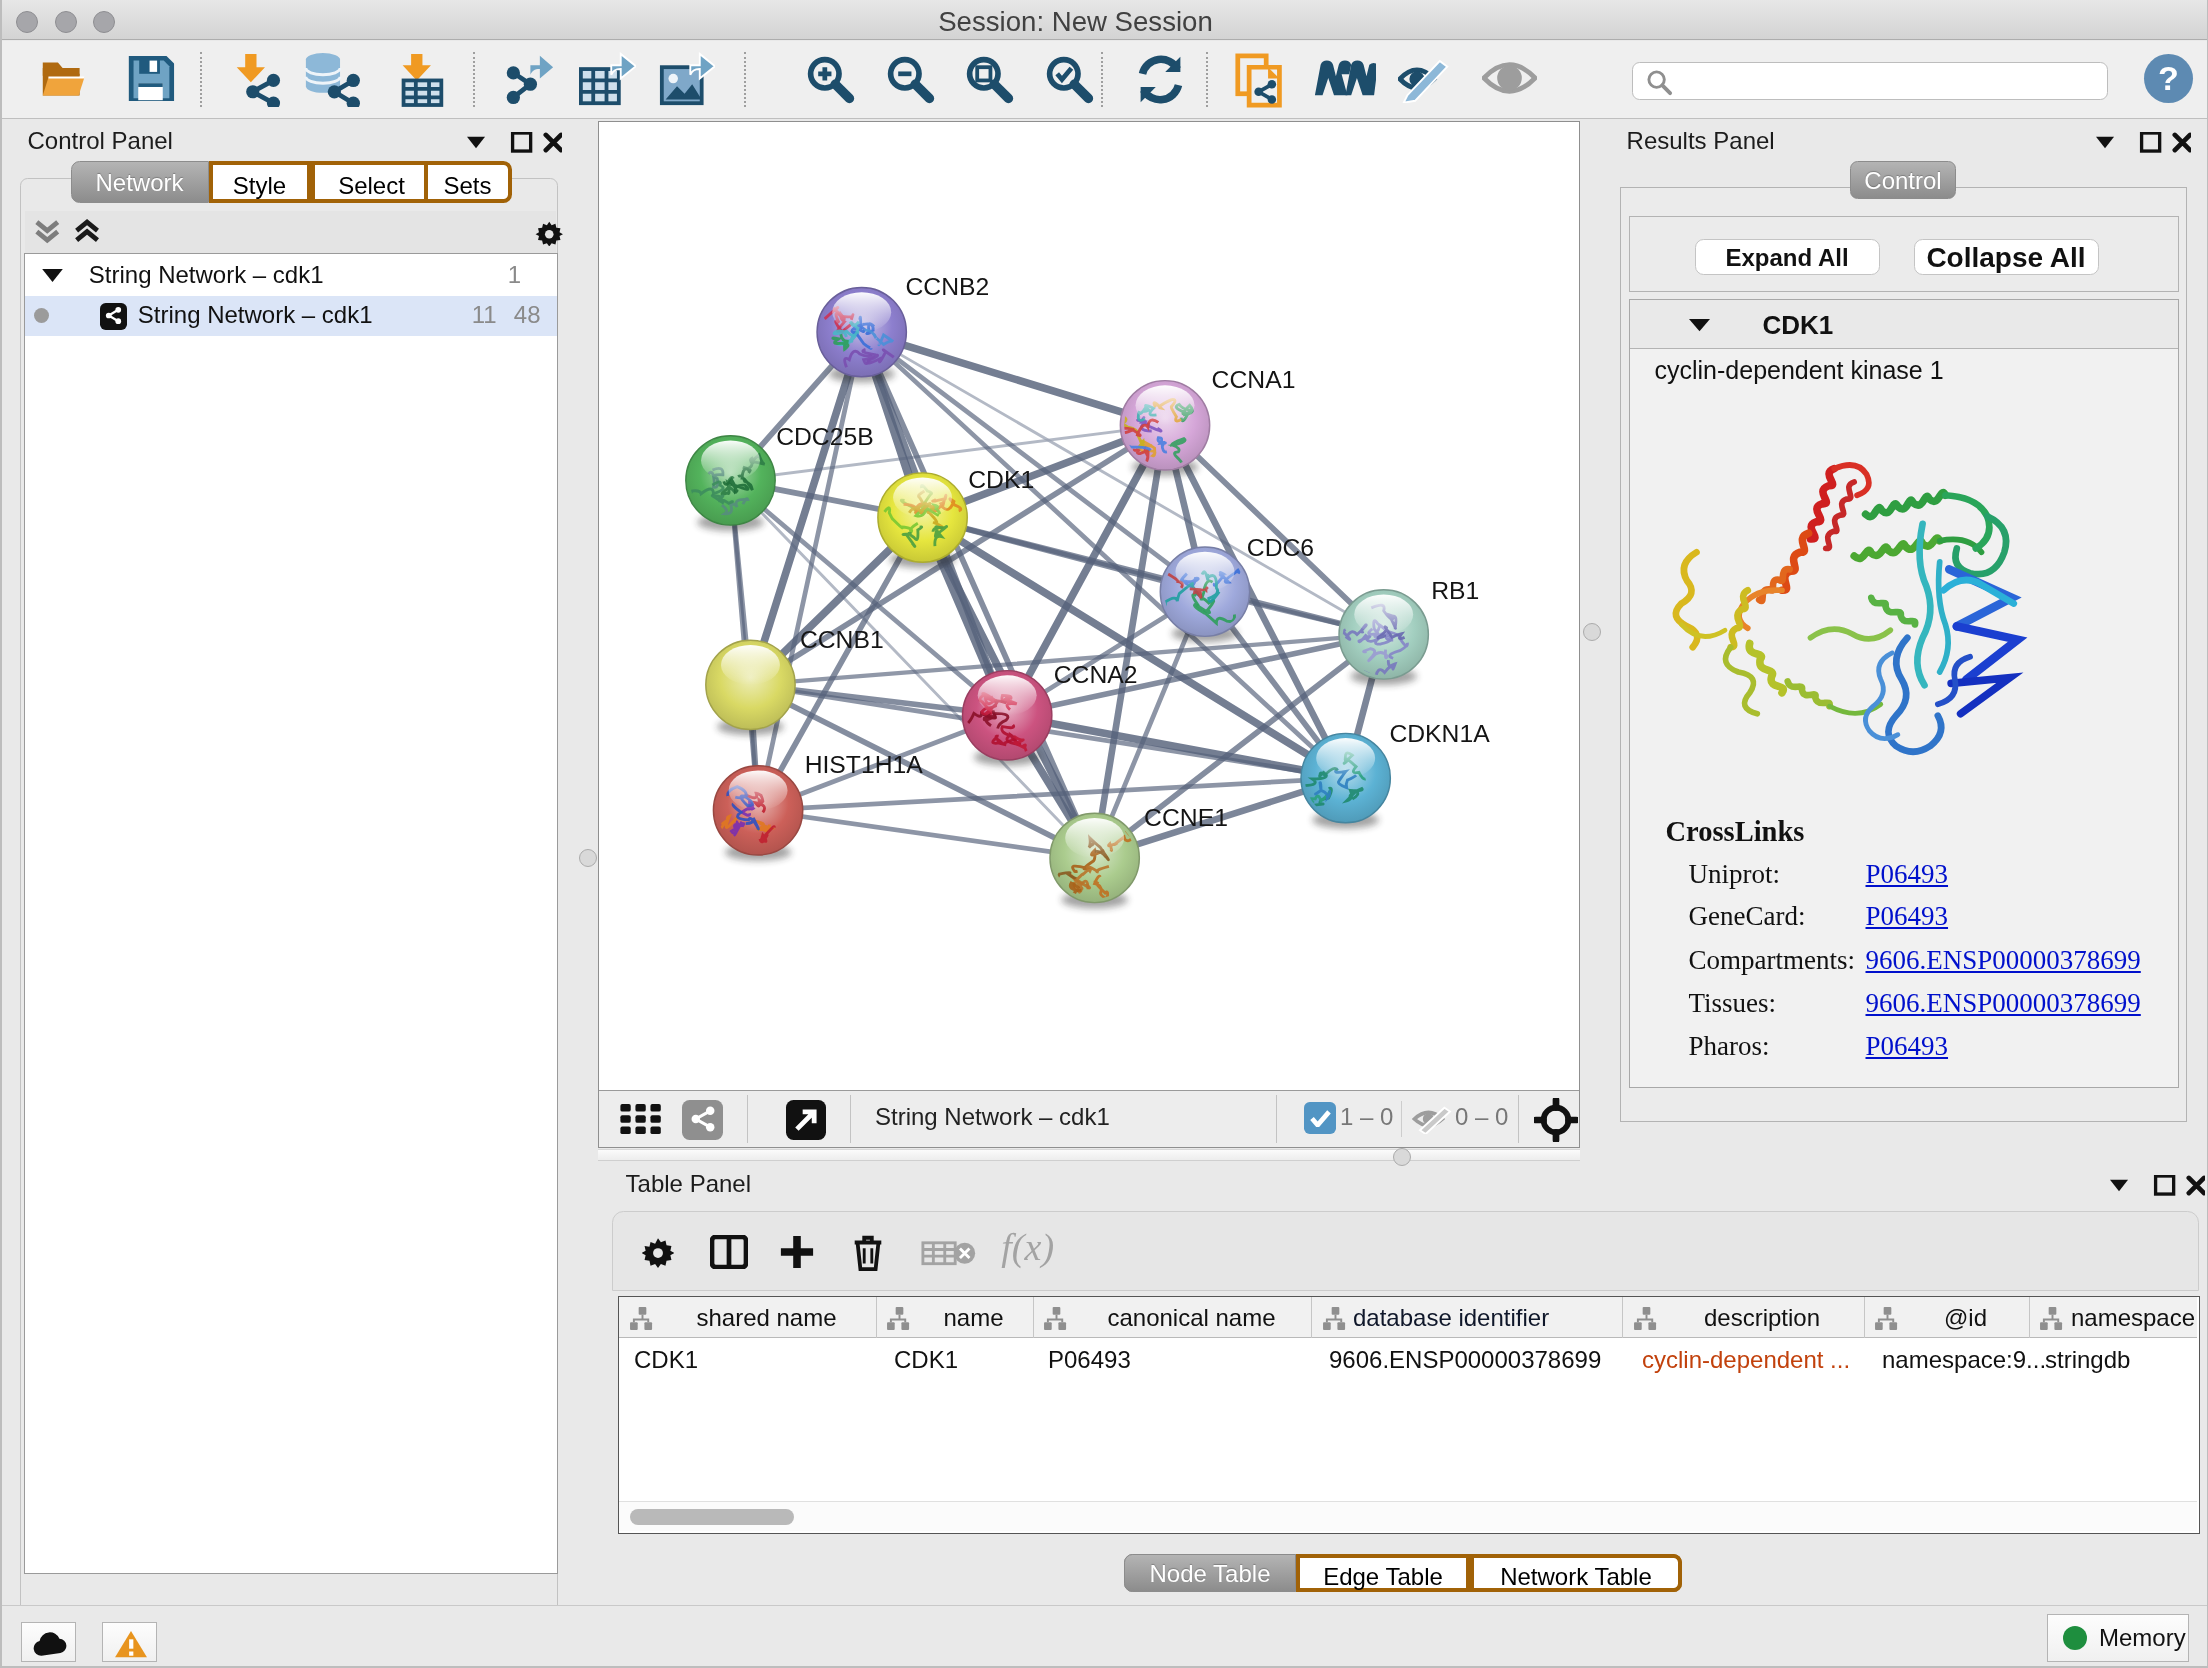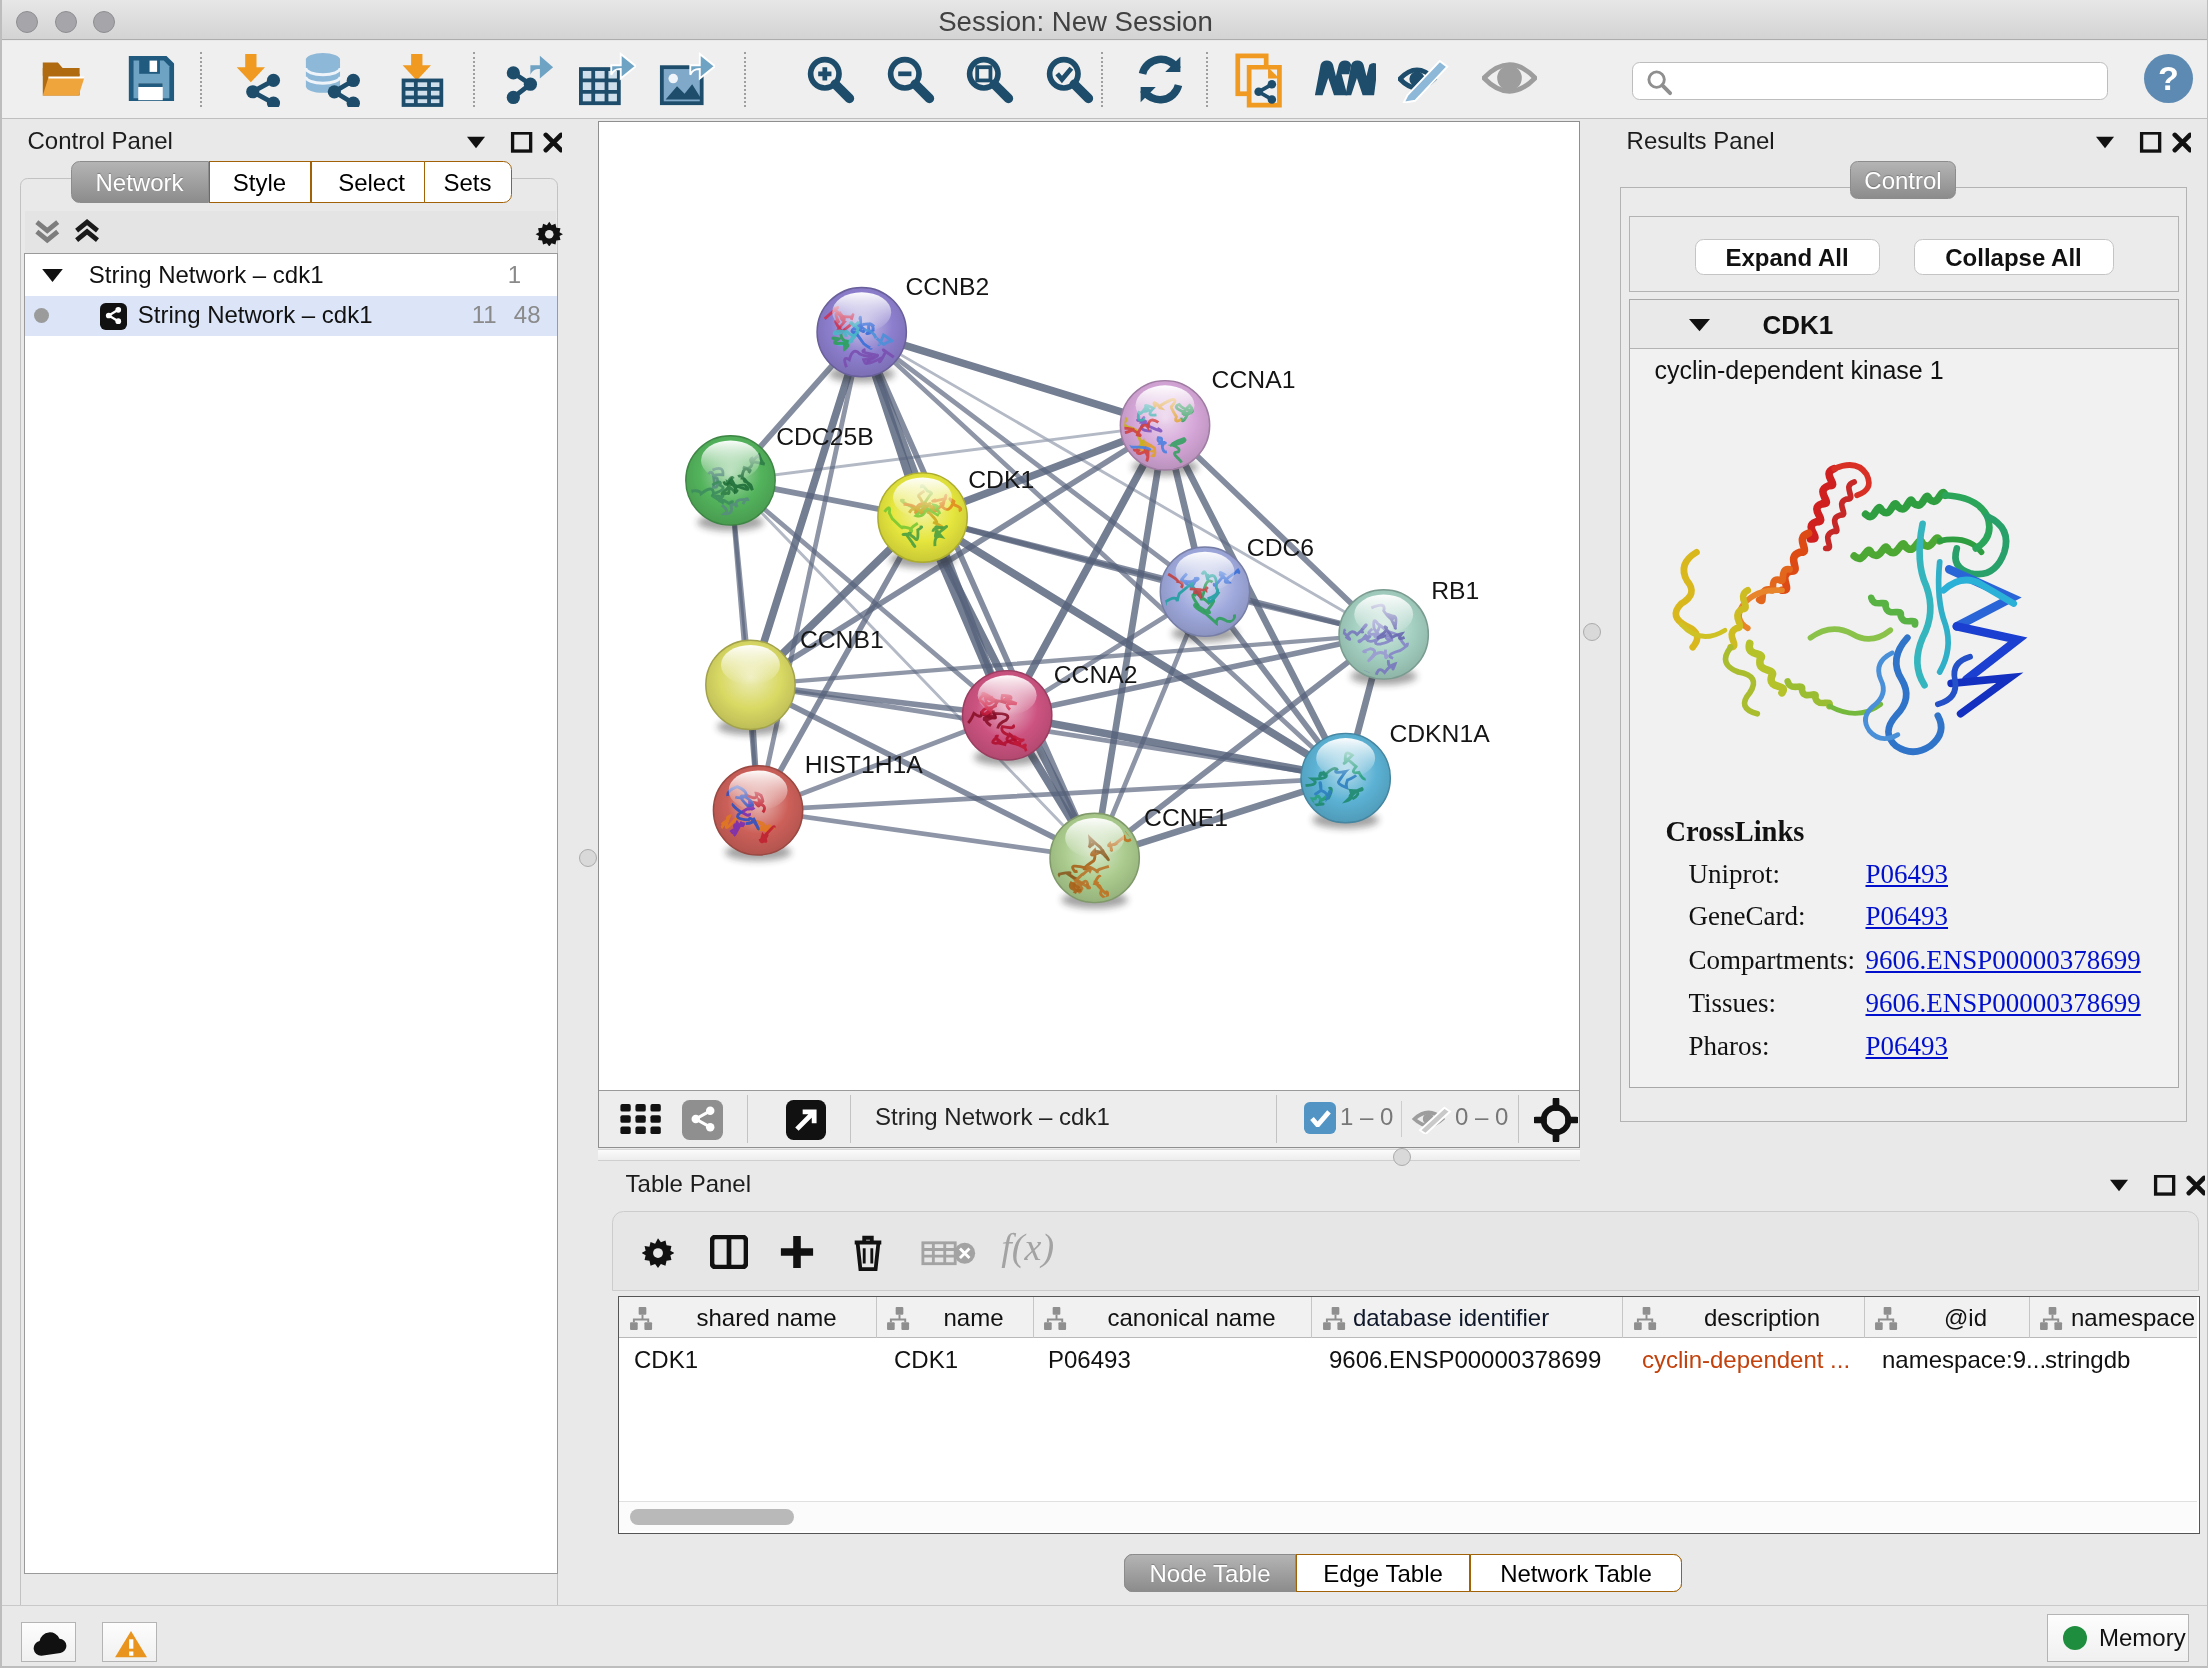--- a/index.html
+++ b/index.html
@@ -16,21 +16,21 @@
 
 #toolbar { left:0; top:41px; width:2208px; height:78px; background:#efefef; border-bottom:1.9px solid #bfbfbf; }
 .tsep { top:11.4px; width:0px; height:55px; border-left:2.9px dotted #9f9f9f; }
 #searchbox { left:1632px; top:21px; width:476px; height:38px; background:#fff; border:1.9px solid #bdbdbd; border-radius:7.6px; }
 
 
 .ptitle { font-size:24px; color:#1c1c1c; }
 
 
 .tab { z-index:5; display:inline-block; height:42px; line-height:42px; text-align:center; font-size:24px;
-  background:#fff; color:#000; border:1px solid #a16207; }
+  background:#fff; color:#000; border:4px solid #a16207; }
 .tab.sel { background:linear-gradient(#b4b4b4,#8c8c8c); color:#fff; border:1px solid #8c8c8c;
   text-shadow:0 -1px 1px rgba(0,0,0,.25); }
 
 
 #cp-outer { left:9.5px; top:121px; width:551px; height:1484px; background:#e9e9e9; }
 
 
 #netpanel { left:598px; top:121px; width:982px; height:1027px; background:#fff; border:1.9px solid #8f8f8f; }
 #nettools { left:0; bottom:0; width:100%; height:57px; background:#ededed; border-top:1.9px solid #9a9a9a; }
 
@@ -656,21 +656,21 @@
     <path d="M0 5 l19 0 -9.5 12z" fill="#111"></path>
     <rect x="48" y="1" width="19" height="19" fill="none" stroke="#111" stroke-width="3.5"></rect>
     <path d="M83 3 L99 19 M99 3 L83 19" stroke="#111" stroke-width="5" stroke-linecap="round"></path>
   </svg>
 
   <div class="abs" style="left:1px;top:66px;width:567px;height:935px;background:#ebebeb;border:1px solid #b3b3b3"></div>
   <div class="abs tab sel" style="left:231px;top:40px;width:106px;height:38px;line-height:38px;border-radius:7.6px">Control</div>
 
   <div class="abs" style="left:9.5px;top:95px;width:550px;height:76px;border:1px solid #b3b3b3">
     <div class="abs" style="left:65px;top:22px;width:185px;height:36px;background:#fff;border:1px solid #c4c4c4;border-radius:8.6px;text-align:center;line-height:36px;font-size:24px;font-weight:bold;color:#111">Expand All</div>
-    <div class="abs" style="left:284px;top:22px;width:200px;height:36px;background:#fff;border:1px solid #c4c4c4;border-radius:8.6px;text-align:center;line-height:36px;font-size:24px;font-weight:bold;color:#111">Collapse All</div>
+    <div class="abs" style="left:284px;top:22px;width:185px;height:36px;background:#fff;border:1px solid #c4c4c4;border-radius:8.6px;text-align:center;line-height:36px;font-size:28px;font-weight:bold;color:#111">Collapse All</div>
   </div>
 
   <div class="abs" style="left:9.5px;top:178px;width:550px;height:789px;border:1.9px solid #a8a8a8;background:#f1f1f1">
     <div class="abs" style="left:0;top:0;width:100%;height:49px;background:#e9e9e9;border-bottom:1px solid #b3b3b3">
       <svg class="abs" style="left:59px;top:18px" width="21" height="14.3" viewBox="0 0 22 15">
           <path d="M0 1 h22 l-11 13z" fill="#111"></path>
         </svg>
       <div class="abs" style="left:133px;top:9.5px;font-size:26px;font-weight:bold;color:#111">CDK1</div>
     </div>
     <div class="abs" style="left:25px;top:56px;font-size:25px;color:#111">cyclin-dependent kinase 1</div>

